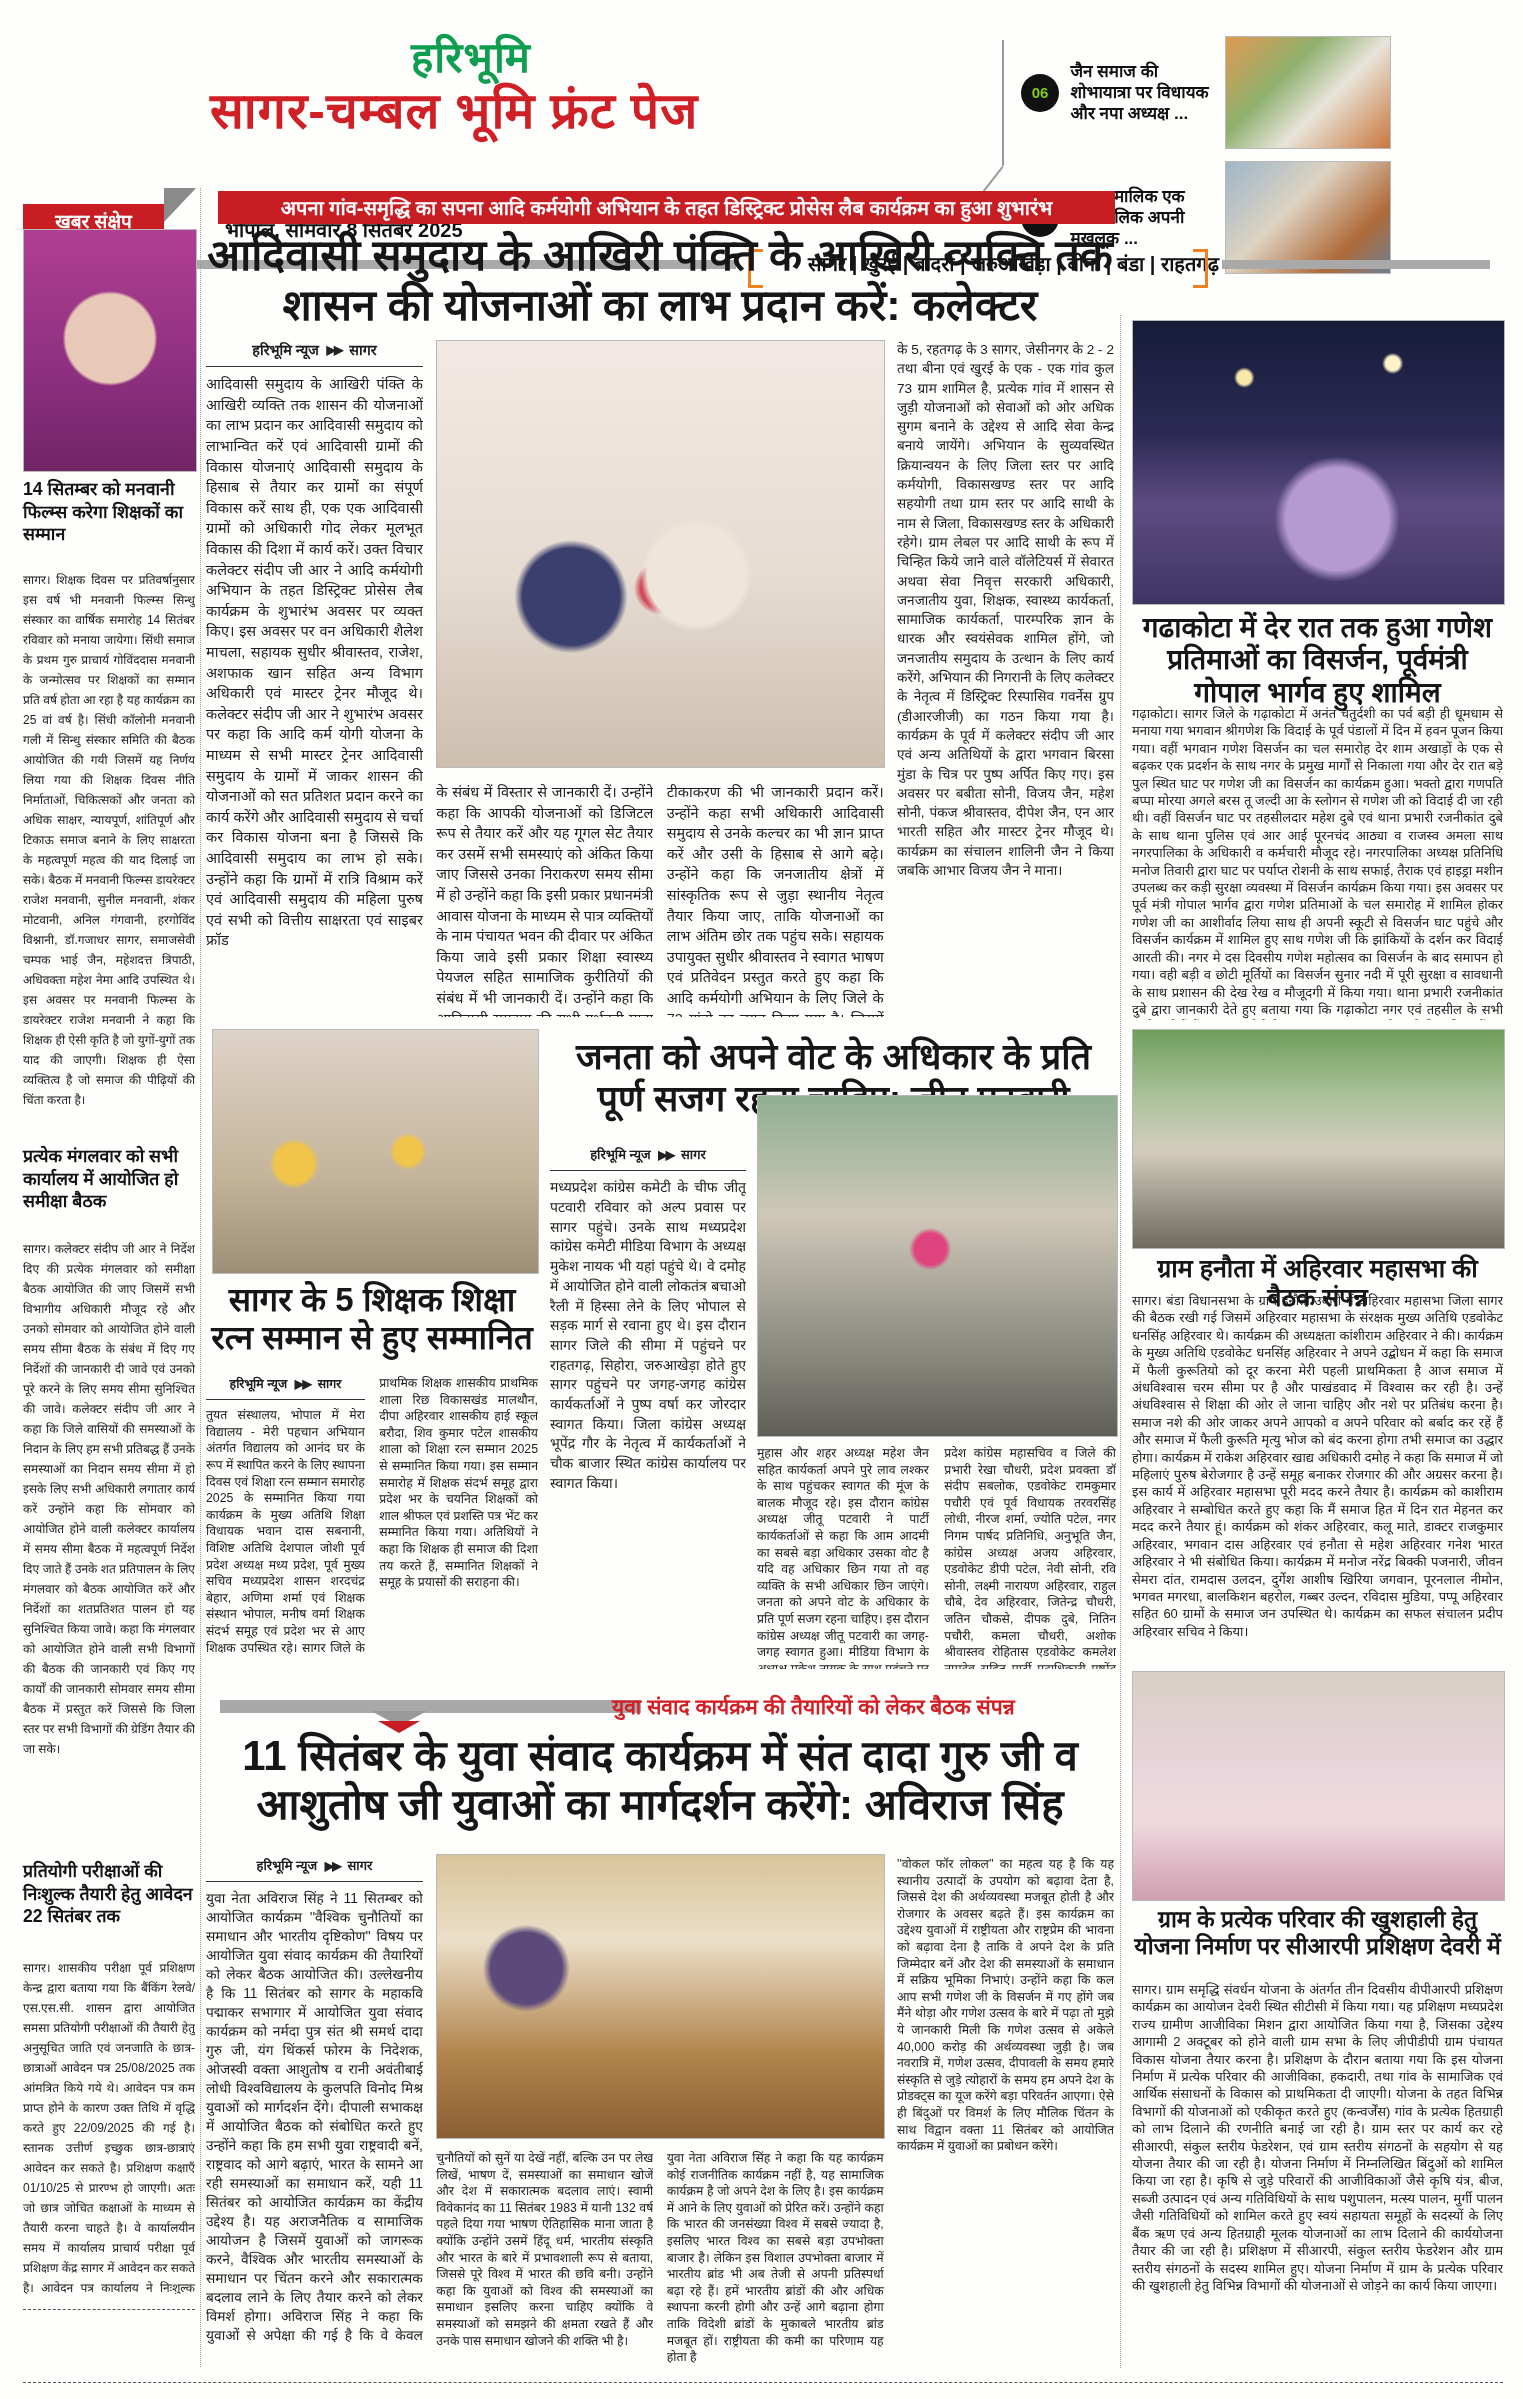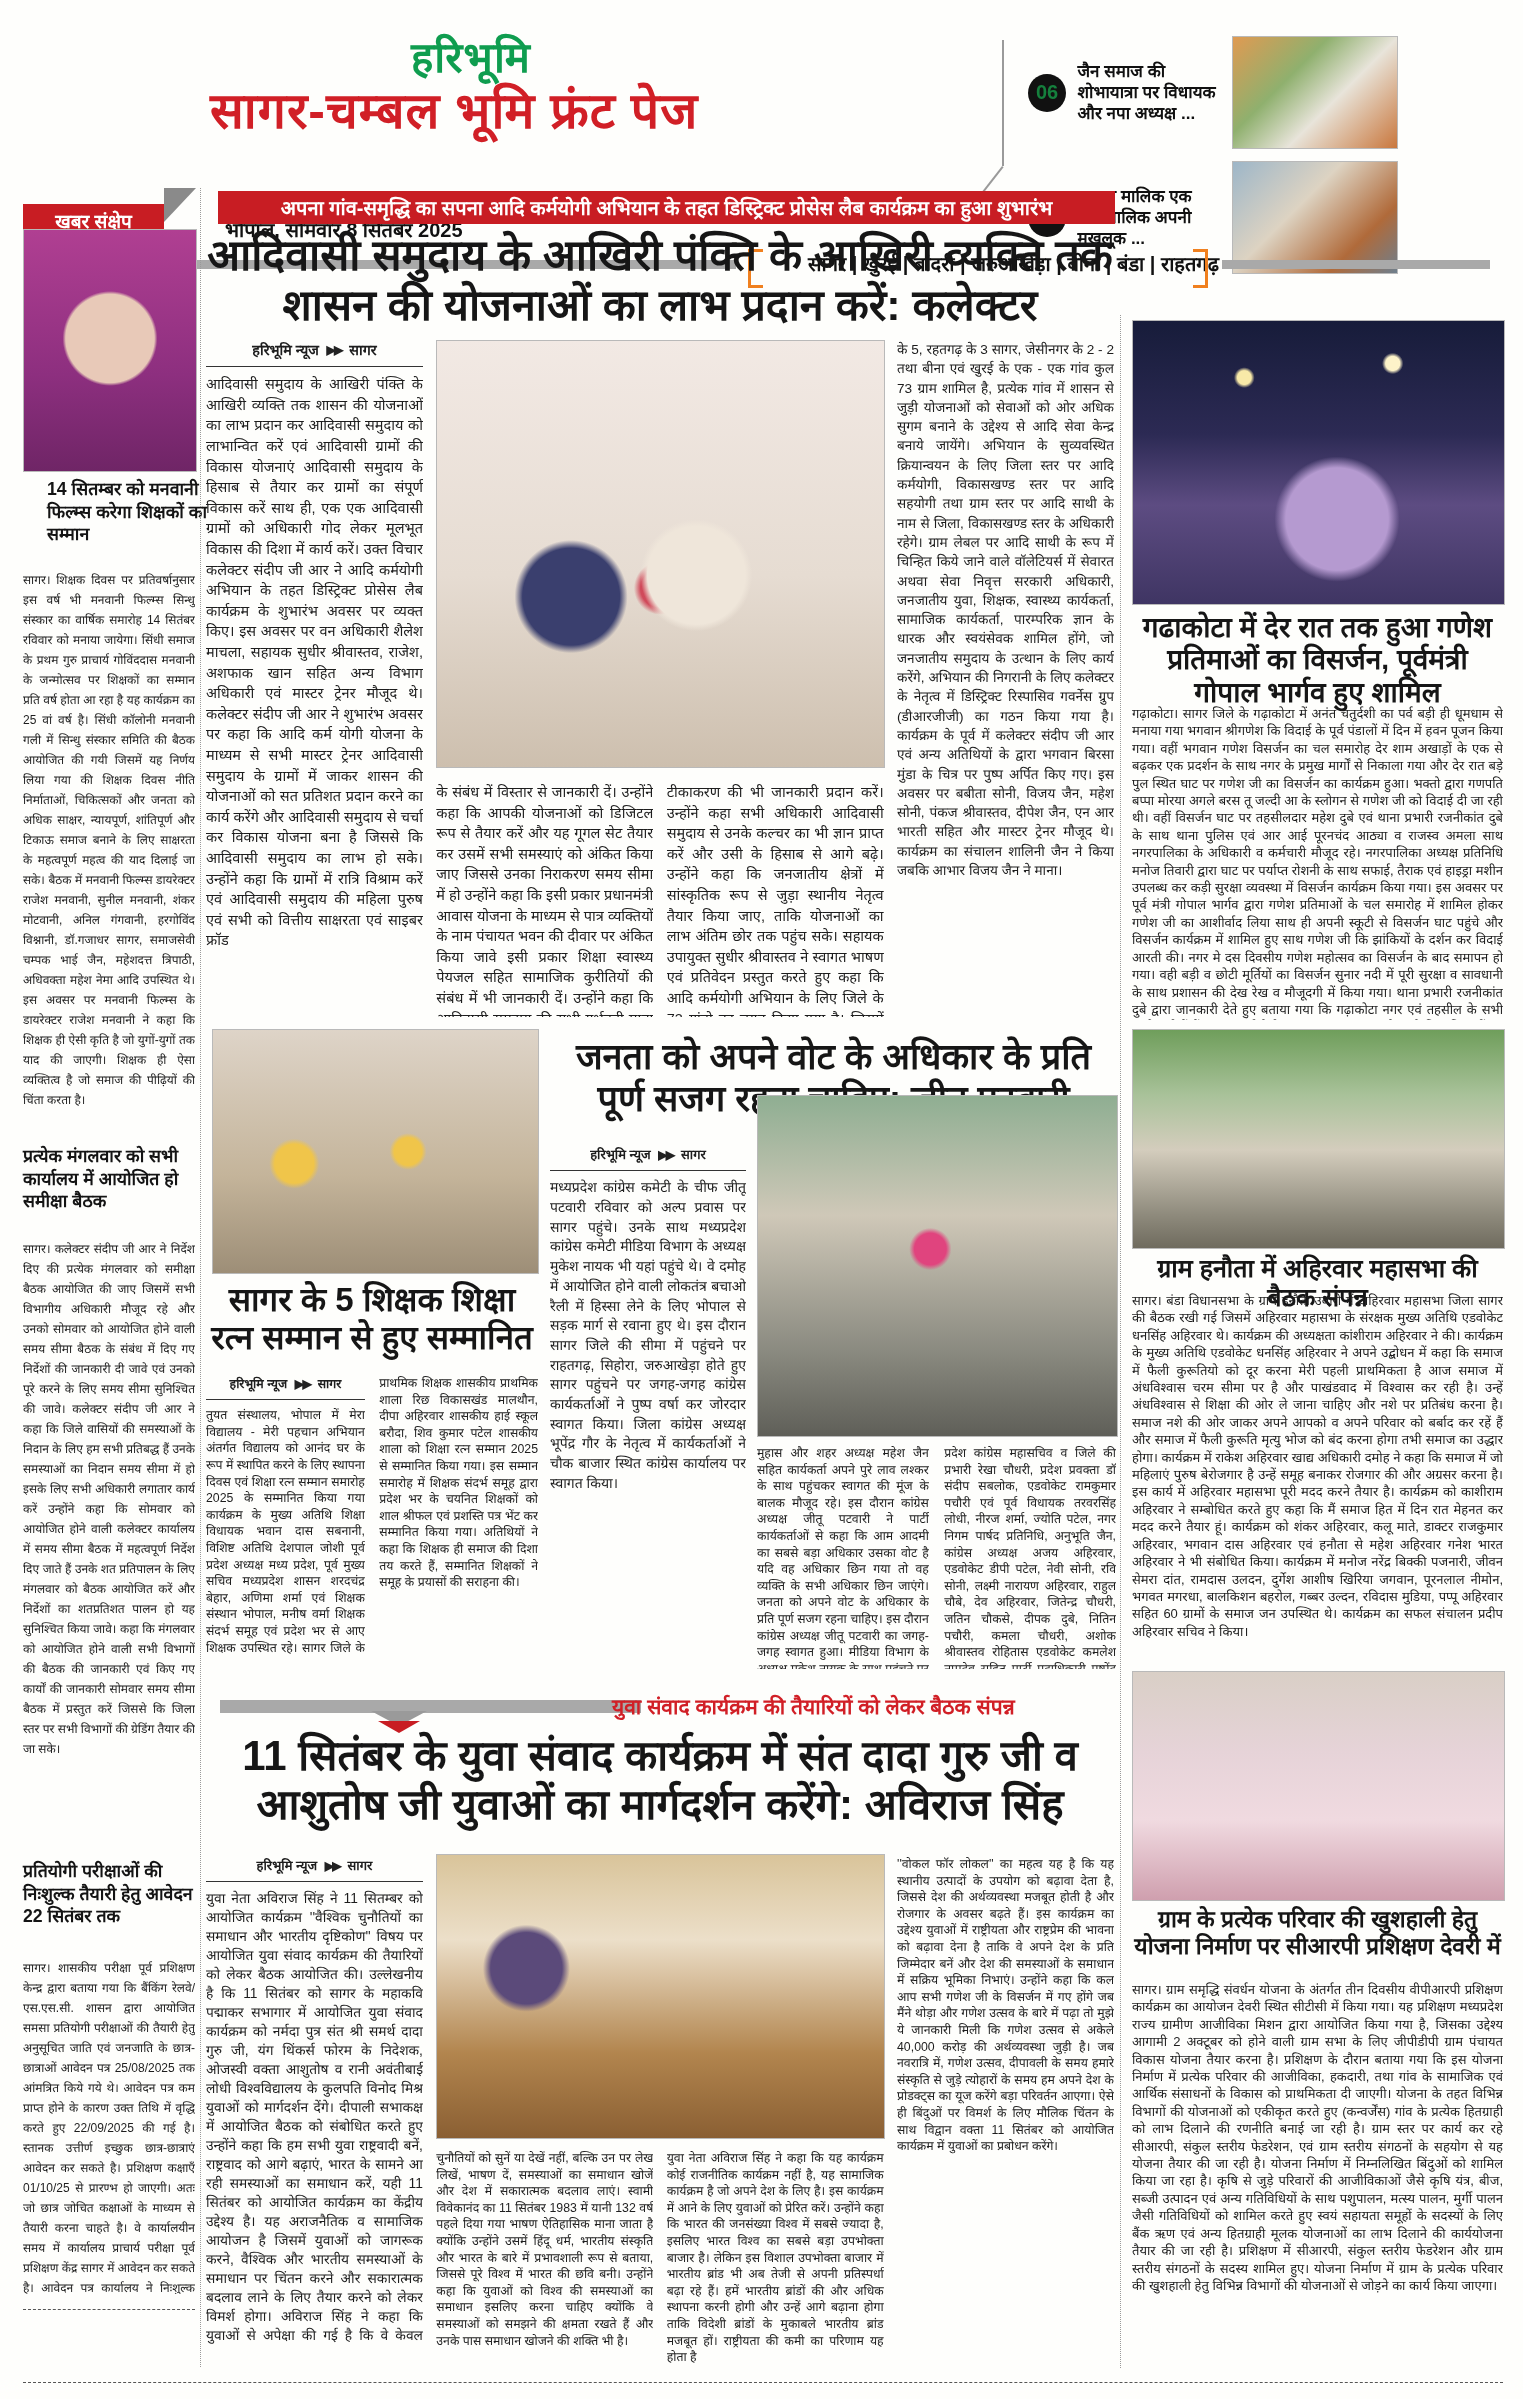--- a/index.html
+++ b/index.html
@@ -11,22 +11,22 @@
   .mast-title{font-size:50px;font-weight:800;color:#d11f26;white-space:nowrap;letter-spacing:1px;}
   .dateline{font-size:20px;font-weight:700;color:#111;}
   .graybar{background:#a9a9a9;height:8.6px;}
   .bracket{width:12.4px;height:32.5px;border:3.8px solid #f0801f;}
   .bracket.l{border-right:none;}
   .bracket.r{border-left:none;}
   .localities{font-size:20px;font-weight:700;color:#111;white-space:nowrap;}
   .vrule{width:1.9px;background:#9a9a9a;}
   .diag{width:1.9px;height:67px;background:#9a9a9a;transform:rotate(38deg);transform-origin:top left;}
   
-  .teaser-num{width:38px;height:38px;border-radius:50%;background:#111;color:#15803d;font-size:20px;font-weight:700;
-              display:flex;align-items:center;justify-content:center;margin-left:7px;}
+  .teaser-num{width:38px;height:38px;border-radius:50%;background:#111;color:#84cc16;font-size:15px;font-weight:700;
+              display:flex;align-items:center;justify-content:center;}
   .teaser-txt{font-size:17px;font-weight:700;line-height:1.25;color:#111;width:143px;}
   .thumb{width:164px;height:111px;border:1px solid #bbb;}
   .ph-teaser1{background:linear-gradient(135deg,#e09a52 0%,#8fb06e 35%,#e8e4da 60%,#c9773d 100%);}
   .ph-teaser2{background:linear-gradient(135deg,#9db6c8 0%,#ddd3c2 40%,#b06a3a 75%,#6e7f8d 100%);}
   
   .photo{border:1px solid #b9b9b9;}
   .ph-portrait{background:radial-gradient(circle at 50% 45%,#e8c9b8 0 28%,transparent 30%),linear-gradient(180deg,#b03f92 0%,#8d2f7f 60%,#6f2566 100%);}
   .ph-stage{background:radial-gradient(circle at 30% 60%,#3a3f6e 0 12%,transparent 14%),radial-gradient(circle at 58% 55%,#efe6da 0 14%,transparent 16%),radial-gradient(circle at 50% 58%,#d04a5a 0 6%,transparent 8%),linear-gradient(180deg,#f2e9e4 0%,#e6dcd2 55%,#cdbfae 100%);}
   .ph-bridge{background:radial-gradient(circle at 70% 15%,#fdf3c9 0 2%,transparent 3%),radial-gradient(circle at 30% 20%,#f8e9a8 0 2%,transparent 3%),radial-gradient(circle at 55% 70%,#b59ad0 0 18%,transparent 22%),linear-gradient(180deg,#171c3a 0%,#2c2a54 40%,#5d4c82 65%,#3f3563 100%);}
   .ph-crowd{background:radial-gradient(circle at 48% 45%,#e0447e 0 6%,transparent 8%),linear-gradient(180deg,#8fae92 0%,#cfc8b8 35%,#8a8a80 75%,#5f5f58 100%);}
@@ -85,21 +85,21 @@
   <div class="abs graybar" style="left:29px;top:260px;width:707px;"></div>
   <div class="abs bracket l" style="left:748px;top:249px;"></div>
   <div class="abs localities" style="left:808px;top:250px;">सागर | खुरई | बांदरी | जरुआखेड़ा | बीना | बंडा | राहतगढ़</div>
   <div class="abs bracket r" style="left:1193px;top:249px;"></div>
   <div class="abs graybar" style="left:1222px;top:260px;width:268px;"></div>
 
   <div class="abs sb-head" style="left:23px;top:204px;width:141px;height:34px;">खबर संक्षेप</div>
   <div class="abs sb-fold" style="left:164px;top:188px;"></div>
   <div class="abs photo ph-portrait" style="left:23px;top:229px;width:172px;height:241px;"></div>
 
-  <div class="abs sb-title" style="left:23px;top:478px;width:172px;margin-left:24px;">14 सितम्बर को मनवानी फिल्म्स करेगा शिक्षकों का सम्मान</div>
+  <div class="abs sb-title" style="left:23px;top:478px;width:172px;">14 सितम्बर को मनवानी फिल्म्स करेगा शिक्षकों का सम्मान</div>
   <div class="abs sb-body" style="left:23px;top:570px;width:172px;height:566px;">सागर। शिक्षक दिवस पर प्रतिवर्षानुसार इस वर्ष भी मनवानी फिल्म्स सिन्धु संस्कार का वार्षिक समारोह 14 सितंबर रविवार को मनाया जायेगा। सिंधी समाज के प्रथम गुरु प्राचार्य गोविंददास मनवानी के जन्मोत्सव पर शिक्षकों का सम्मान प्रति वर्ष होता आ रहा है यह कार्यक्रम का 25 वां वर्ष है। सिंधी कॉलोनी मनवानी गली में सिन्धु संस्कार समिति की बैठक आयोजित की गयी जिसमें यह निर्णय लिया गया की शिक्षक दिवस नीति निर्माताओं, चिकित्सकों और जनता को अधिक साक्षर, न्यायपूर्ण, शांतिपूर्ण और टिकाऊ समाज बनाने के लिए साक्षरता के महत्वपूर्ण महत्व की याद दिलाई जा सके। बैठक में मनवानी फिल्म्स डायरेक्टर राजेश मनवानी, सुनील मनवानी, शंकर मोटवानी, अनिल गंगवानी, हरगोविंद विश्नानी, डॉ.गजाधर सागर, समाजसेवी चम्पक भाई जैन, महेशदत्त त्रिपाठी, अधिवक्ता महेश नेमा आदि उपस्थित थे। इस अवसर पर मनवानी फिल्म्स के डायरेक्टर राजेश मनवानी ने कहा कि शिक्षक ही ऐसी कृति है जो युगों-युगों तक याद की जाएगी। शिक्षक ही ऐसा व्यक्तित्व है जो समाज की पीढ़ियों की चिंता करता है।</div>
 
   <div class="abs sb-title" style="left:23px;top:1145px;width:172px;">प्रत्येक मंगलवार को सभी कार्यालय में आयोजित हो समीक्षा बैठक</div>
   <div class="abs sb-body" style="left:23px;top:1239px;width:172px;height:612px;">सागर। कलेक्टर संदीप जी आर ने निर्देश दिए की प्रत्येक मंगलवार को समीक्षा बैठक आयोजित की जाए जिसमें सभी विभागीय अधिकारी मौजूद रहे और उनको सोमवार को आयोजित होने वाली समय सीमा बैठक के संबंध में दिए गए निर्देशों की जानकारी दी जावे एवं उनको पूरे करने के लिए समय सीमा सुनिश्चित की जावे। कलेक्टर संदीप जी आर ने कहा कि जिले वासियों की समस्याओं के निदान के लिए हम सभी प्रतिबद्ध हैं उनके समस्याओं का निदान समय सीमा में हो इसके लिए सभी अधिकारी लगातार कार्य करें उन्होंने कहा कि सोमवार को आयोजित होने वाली कलेक्टर कार्यालय में समय सीमा बैठक में महत्वपूर्ण निर्देश दिए जाते हैं उनके शत प्रतिपालन के लिए मंगलवार को बैठक आयोजित करें और निर्देशों का शतप्रतिशत पालन हो यह सुनिश्चित किया जावे। कहा कि मंगलवार को आयोजित होने वाली सभी विभागों की बैठक की जानकारी एवं किए गए कार्यों की जानकारी सोमवार समय सीमा बैठक में प्रस्तुत करें जिससे कि जिला स्तर पर सभी विभागों की ग्रेडिंग तैयार की जा सके।</div>
 
   <div class="abs sb-title" style="left:23px;top:1860px;width:172px;">प्रतियोगी परीक्षाओं की निःशुल्क तैयारी हेतु आवेदन 22 सितंबर तक</div>
   <div class="abs sb-body" style="left:23px;top:1958px;width:172px;height:336px;">सागर। शासकीय परीक्षा पूर्व प्रशिक्षण केन्द्र द्वारा बताया गया कि बैंकिंग रेलवे/एस.एस.सी. शासन द्वारा आयोजित समसा प्रतियोगी परीक्षाओं की तैयारी हेतु अनुसूचित जाति एवं जनजाति के छात्र-छात्राओं आवेदन पत्र 25/08/2025 तक आंमत्रित किये गये थे। आवेदन पत्र कम प्राप्त होने के कारण उक्त तिथि में वृद्धि करते हुए 22/09/2025 की गई है। स्तानक उत्तीर्ण इच्छुक छात्र-छात्राएं आवेदन कर सकते है। प्रशिक्षण कक्षाएँ 01/10/25 से प्रारण्भ हो जाएगी। अतः जो छात्र जोचित कक्षाओं के माध्यम से तैयारी करना चाहते है। वे कार्यालयीन समय में कार्यालय प्राचार्य परीक्षा पूर्व प्रशिक्षण केंद्र सागर में आवेदन कर सकते है। आवेदन पत्र कार्यालय ने निःशुल्क उपलब्ध हो जायेगा।</div>
   <div class="abs dash-h" style="left:23px;top:2309px;width:172px;"></div>
 
   <div class="abs dotted-v" style="left:200px;top:188px;height:2179px;"></div>

